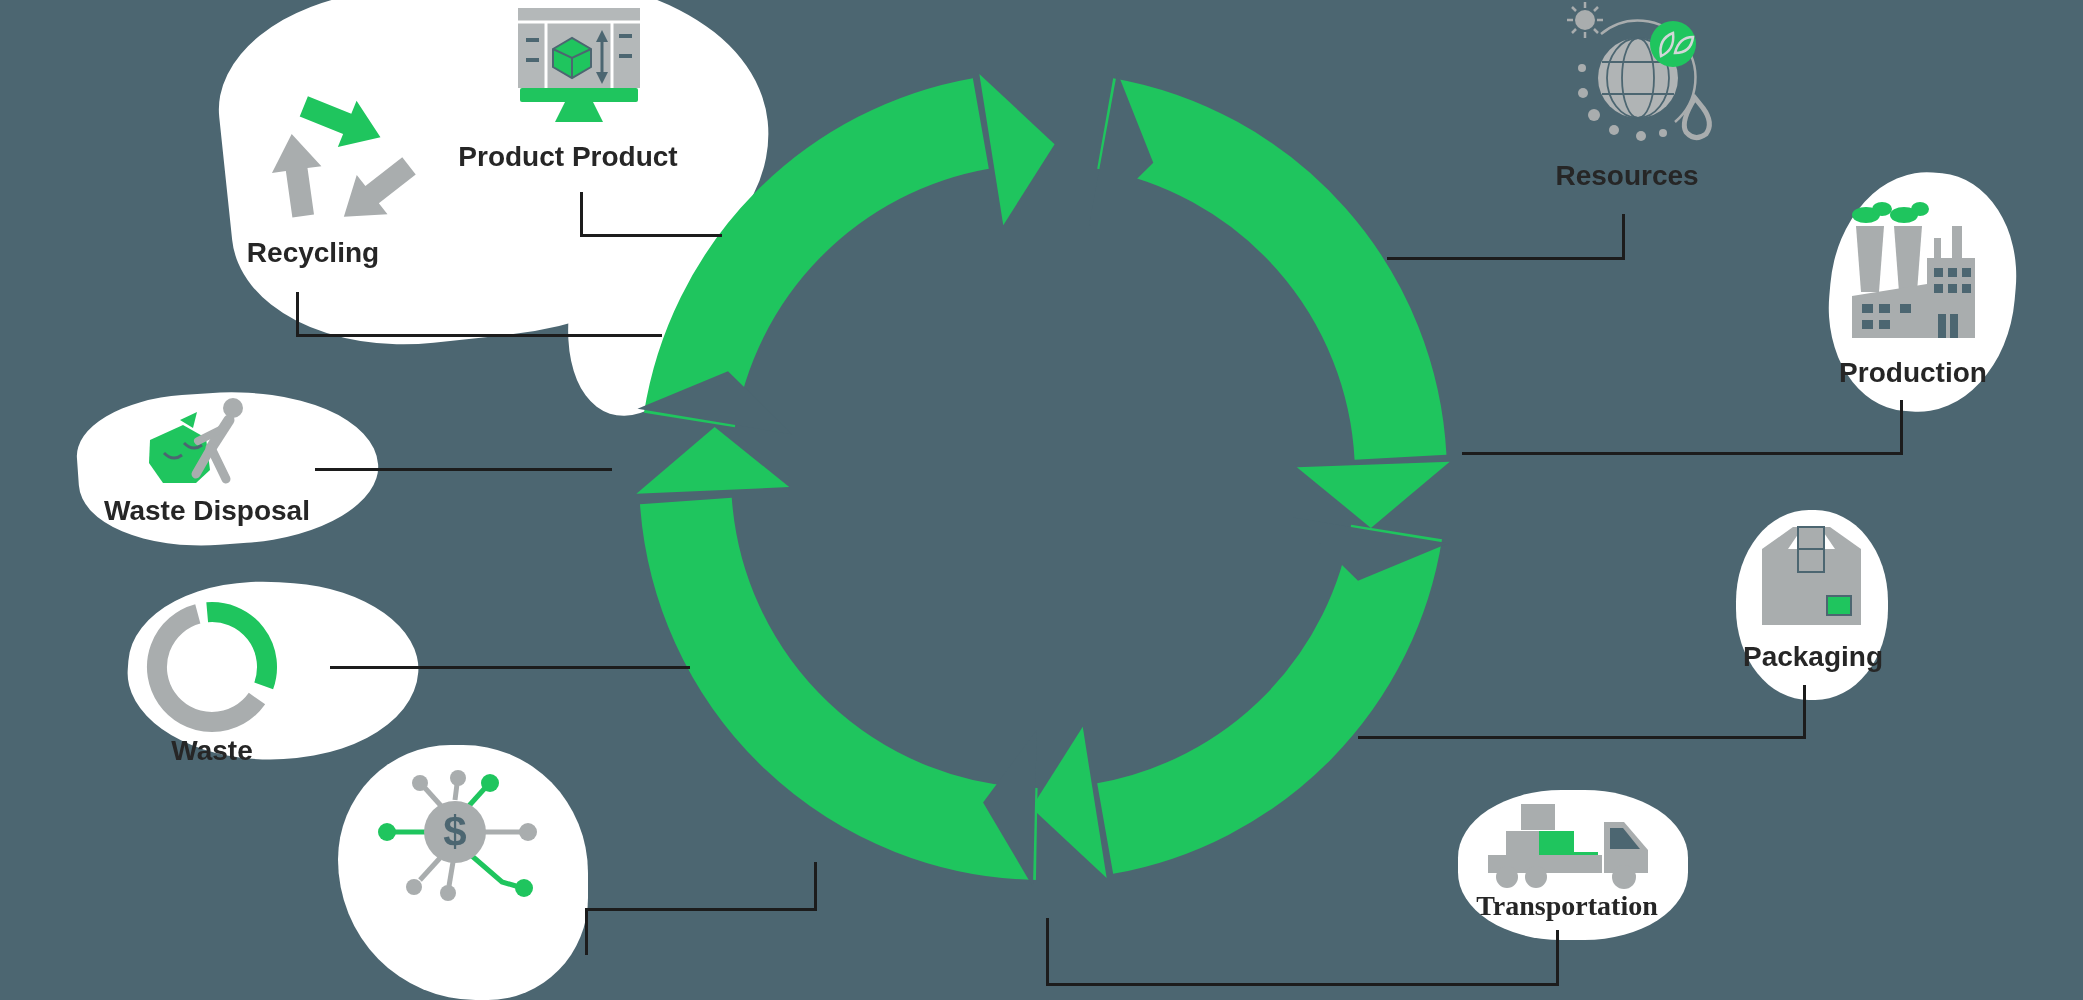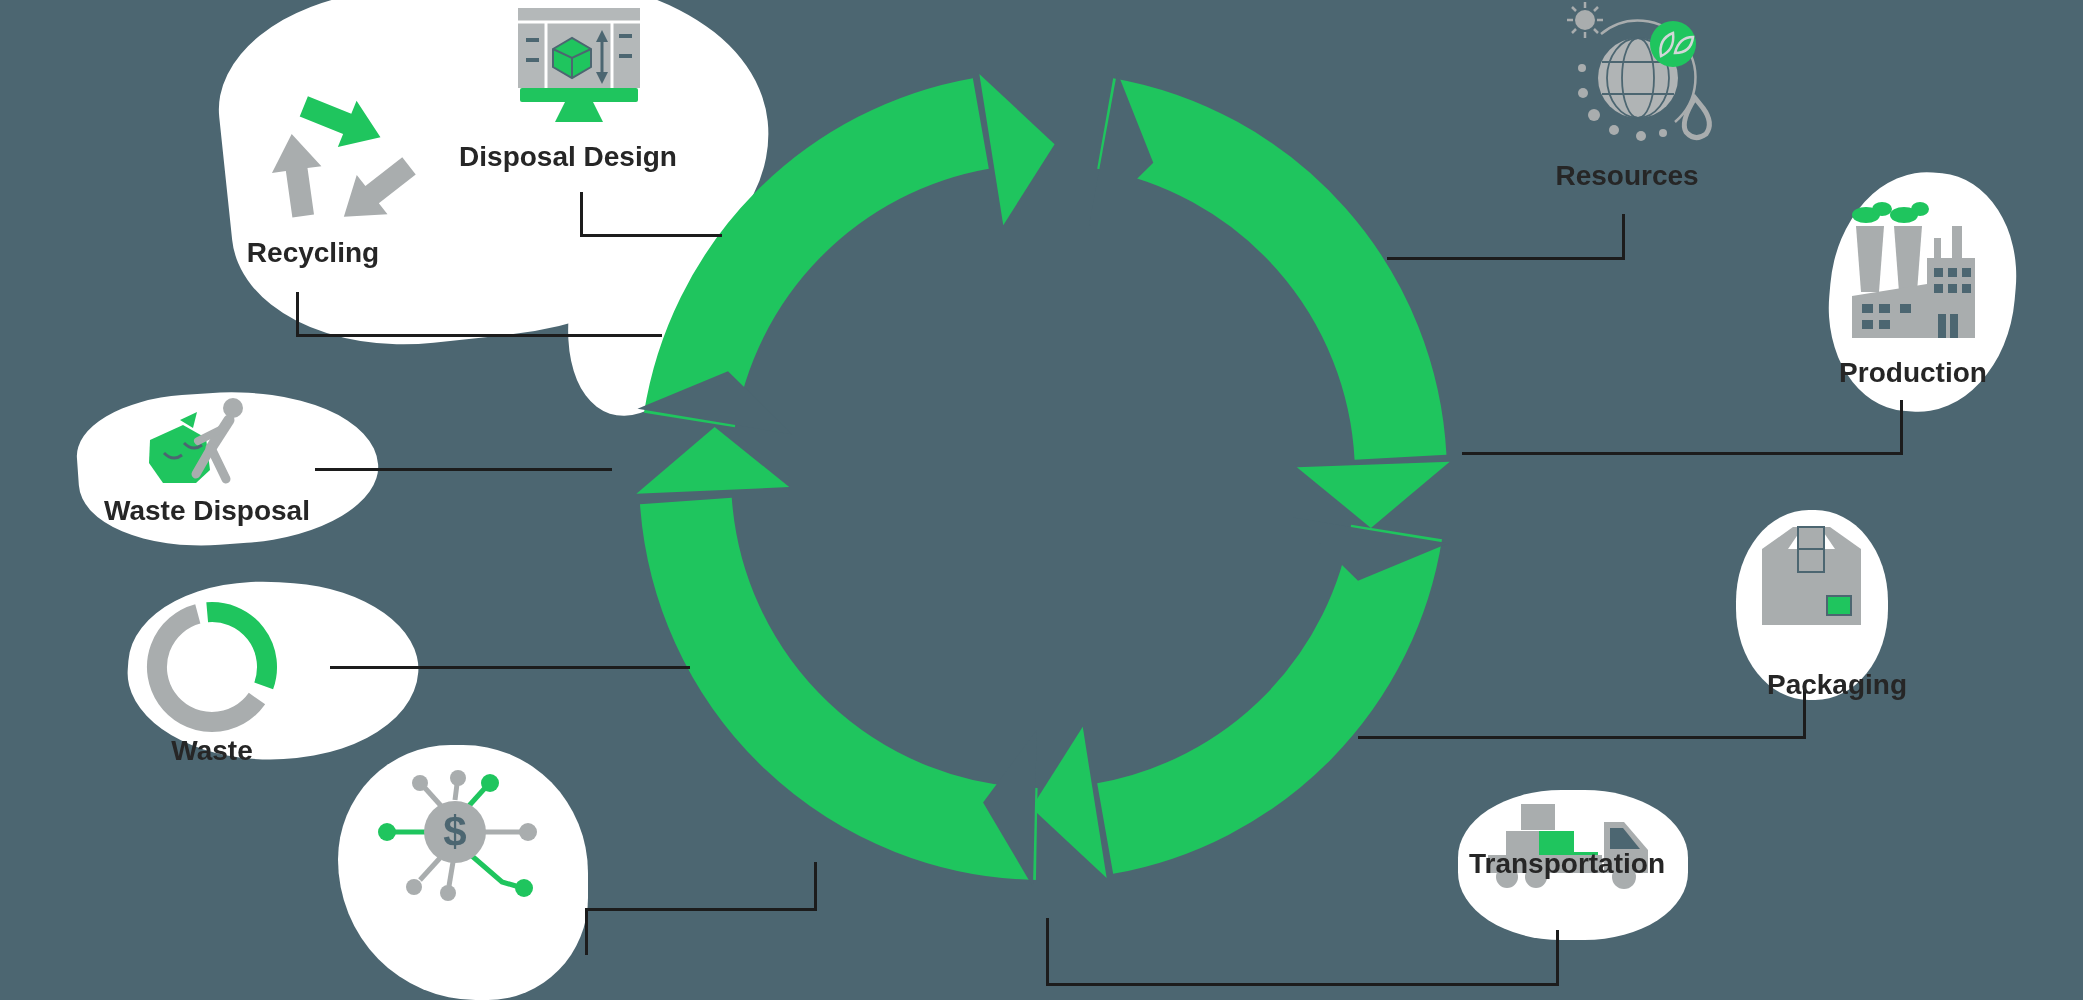--- a/index.html
+++ b/index.html
@@ -213,24 +213,24 @@
   <div class="vline" style="left:1046px;top:918px;height:67px;"></div>
   <div class="hline" style="left:1046px;top:983px;width:513px;"></div>
   <div class="vline" style="left:1556px;top:930px;height:55px;"></div>
   <div class="vline" style="left:1622px;top:214px;height:45px;"></div>
   <div class="hline" style="left:1387px;top:257px;width:238px;"></div>
   <div class="vline" style="left:1900px;top:400px;height:54px;"></div>
   <div class="hline" style="left:1462px;top:452px;width:441px;"></div>
   <div class="vline" style="left:1803px;top:685px;height:53px;"></div>
   <div class="hline" style="left:1358px;top:736px;width:448px;"></div>
 
-  <div class="lbl" style="left:568px;top:140px;">Disposal Design</div>
+  <div class="lbl" style="left:568px;top:140px;">Product Product</div>
   <div class="lbl" style="left:313px;top:236px;">Recycling</div>
   <div class="lbl" style="left:207px;top:494px;">Waste Disposal</div>
   <div class="lbl" style="left:212px;top:734px;">Waste</div>
   <div class="lbl lbl2" style="left:455px;top:908px;">
   </div>
   <div class="lbl" style="left:1627px;top:159px;">Resources</div>
   <div class="lbl" style="left:1913px;top:356px;">Production</div>
-  <div class="lbl" style="left:1813px;top:668px;margin-left:24px;">Packaging</div>
-  <div class="lbl" style="left:1567px;top:847px;">Transportation</div>
+  <div class="lbl" style="left:1813px;top:640px;">Packaging</div>
+  <div class="lbl" style="left:1567px;top:889px;font-family:Liberation Serif, serif;">Transportation</div>
 
 </div>
 
 </body></html>

